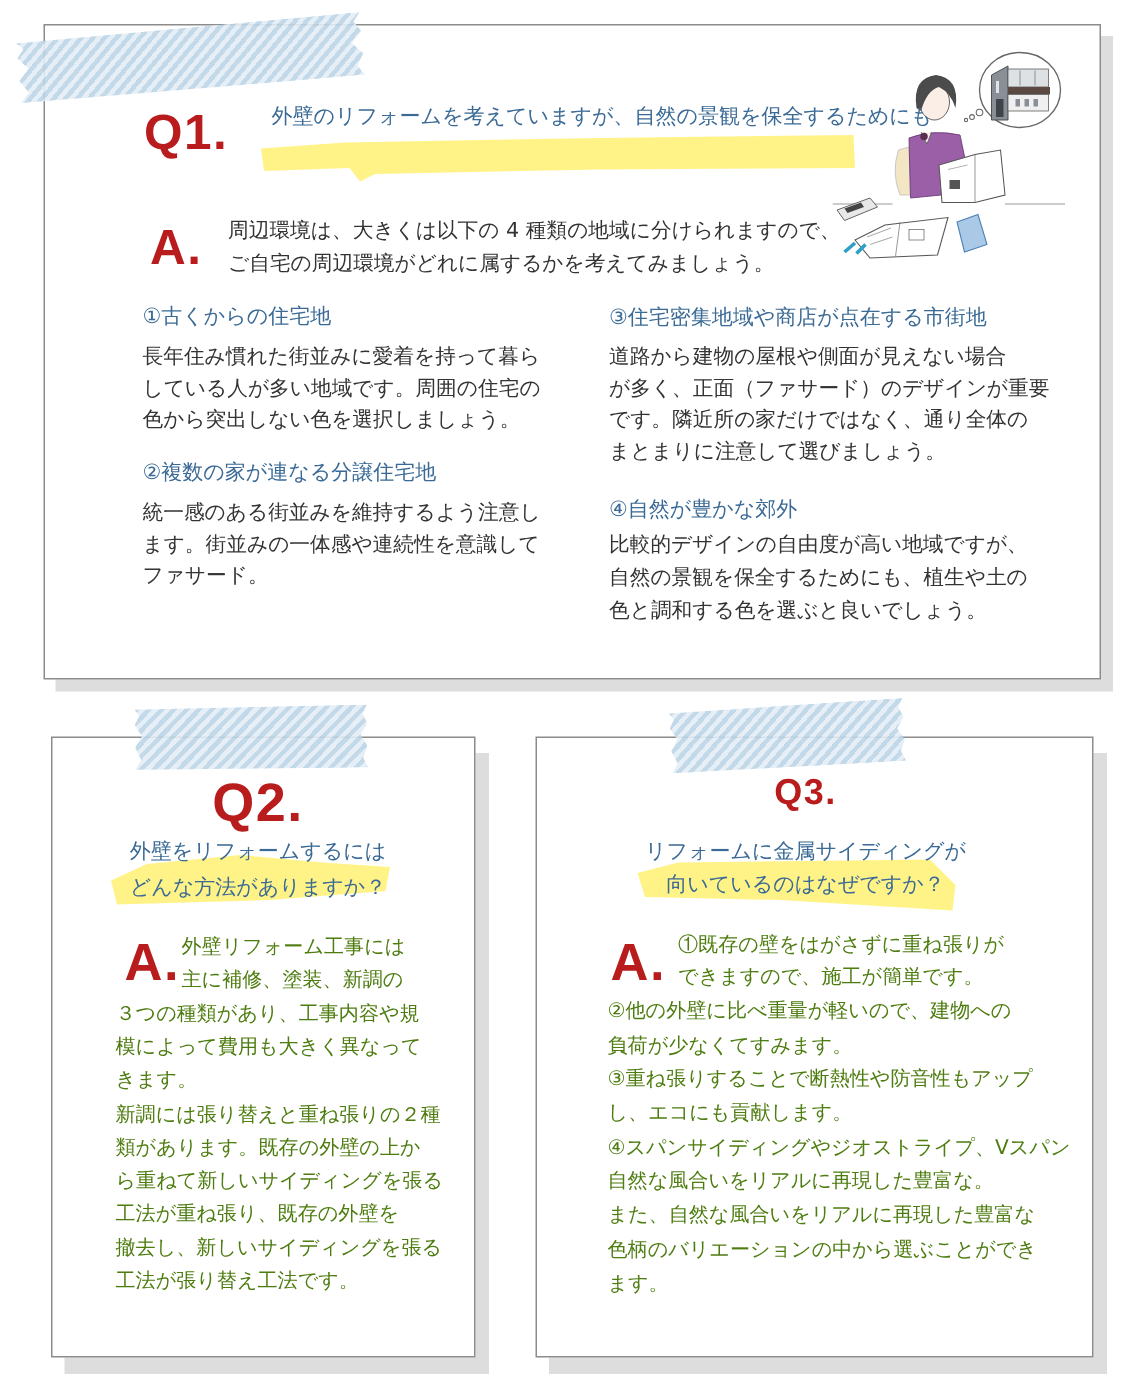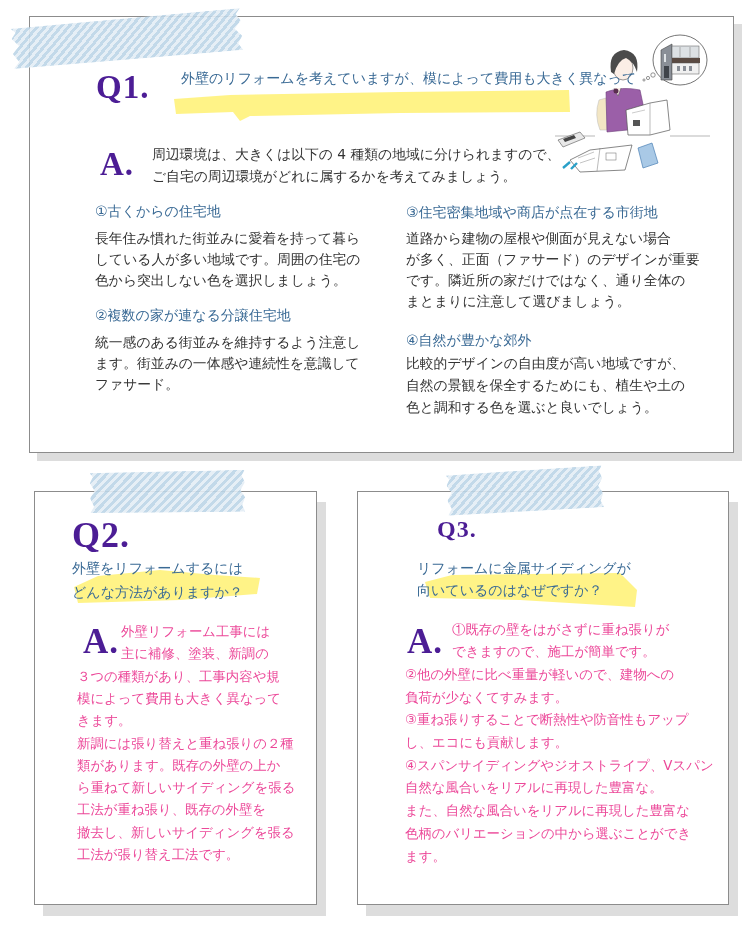--- a/index.html
+++ b/index.html
@@ -25,27 +25,27 @@
     opacity: 0.9;
     clip-path: polygon(0% 2%, 100% 0%, 98% 14%, 100% 30%, 97% 48%, 100% 66%, 98% 84%, 100% 100%, 0% 97%, 2.5% 82%, 0% 62%, 3% 44%, 0% 26%, 2% 12%);
   }
   .tape.t1 { left: 12px; top: 18px; width: 230px; transform: rotate(-5deg); }
   .tape.t2 { left: 90px; top: 471px; width: 155px; transform: rotate(-1deg); }
   .tape.t3 { left: 447px; top: 470px; width: 156px; transform: rotate(-3.5deg); }
 
   .t { position: absolute; z-index: 3; white-space: nowrap; line-height: 22px; }
   .qlabel {
     position: absolute; z-index: 3; white-space: nowrap;
-    font-family: Liberation Serif, serif;
-    font-weight: bold; color: #4c1d95; line-height: 1; letter-spacing: 1px;
+    font-family: Liberation Sans, sans-serif;
+    font-weight: bold; color: #b91c1c; line-height: 1; letter-spacing: 1px;
   }
   .blue { color: #3a6a95; font-size: 14px; }
   .body14 { color: #333333; font-size: 13.8px; }
-  .body13 { color: #ec4899; font-size: 13.4px; }
-  .center { text-align: left; }
+  .body13 { color: #4d7c0f; font-size: 13.4px; }
+  .center { text-align: center; }
 </style>
 </head>
 <body>
 
 <div id="page">
 
   <div class="box main"></div>
   <div class="box q2"></div>
   <div class="box q3"></div>
 
@@ -95,21 +95,21 @@
     <polygon points="638,148 652,143 658,163 643,168" fill="#a9c9e6" stroke="#4a7fb5" stroke-width="0.7"></polygon>
     <line x1="563" y1="168" x2="570" y2="162" stroke="#2aa0c8" stroke-width="2.4"></line>
     <line x1="571" y1="169" x2="577" y2="163" stroke="#2aa0c8" stroke-width="2.4"></line>
   </svg>
 
   <div class="tape t1"></div>
   <div class="tape t2"></div>
   <div class="tape t3"></div>
 
   <div class="qlabel" style="left:96px; top:71px; font-size:33px;">Q1.</div>
-  <div class="t blue" style="left:181px; top:67px;">外壁のリフォームを考えていますが、模によって費用も大きく異なって</div>
+  <div class="t blue" style="left:181px; top:67px;">外壁のリフォームを考えていますが、自然の景観を保全するためにも</div>
 
   <div class="qlabel" style="left:100px; top:148px; font-size:33px;">A.</div>
   <div class="t body14" style="left:152px; top:143px;">周辺環境は、大きくは以下の 4 種類の地域に分けられますので、</div>
   <div class="t body14" style="left:152px; top:165px;">ご自宅の周辺環境がどれに属するかを考えてみましょう。</div>
 
   <div class="t blue" style="left:95px; top:200px;">①古くからの住宅地</div>
   <div class="t body14" style="left:95px; top:227px;">長年住み慣れた街並みに愛着を持って暮ら</div>
   <div class="t body14" style="left:95px; top:248px;">している人が多い地域です。周囲の住宅の</div>
   <div class="t body14" style="left:95px; top:269px;">色から突出しない色を選択しましょう。</div>
 

